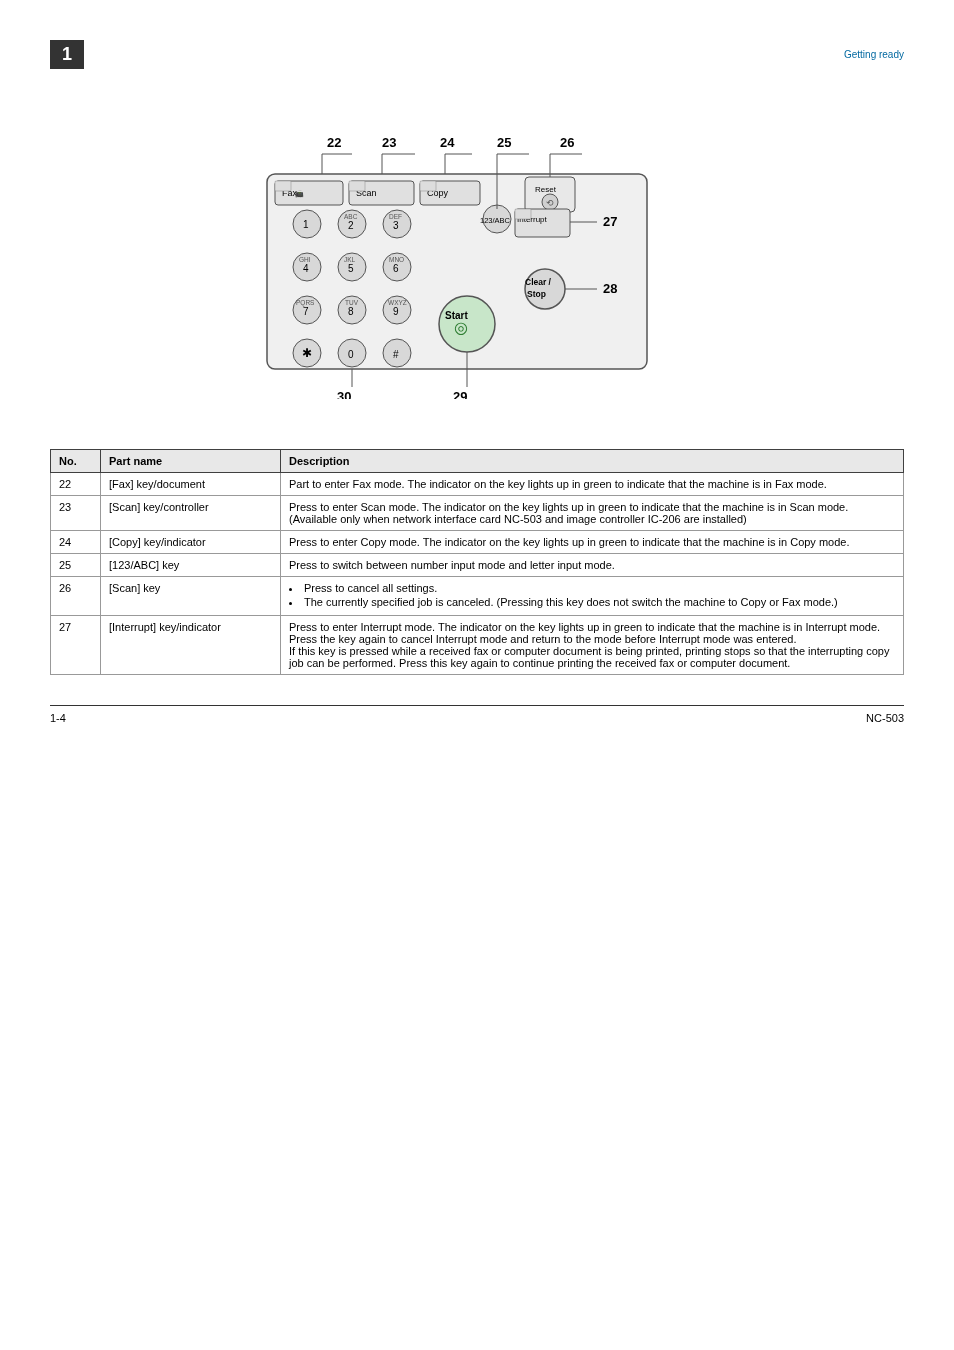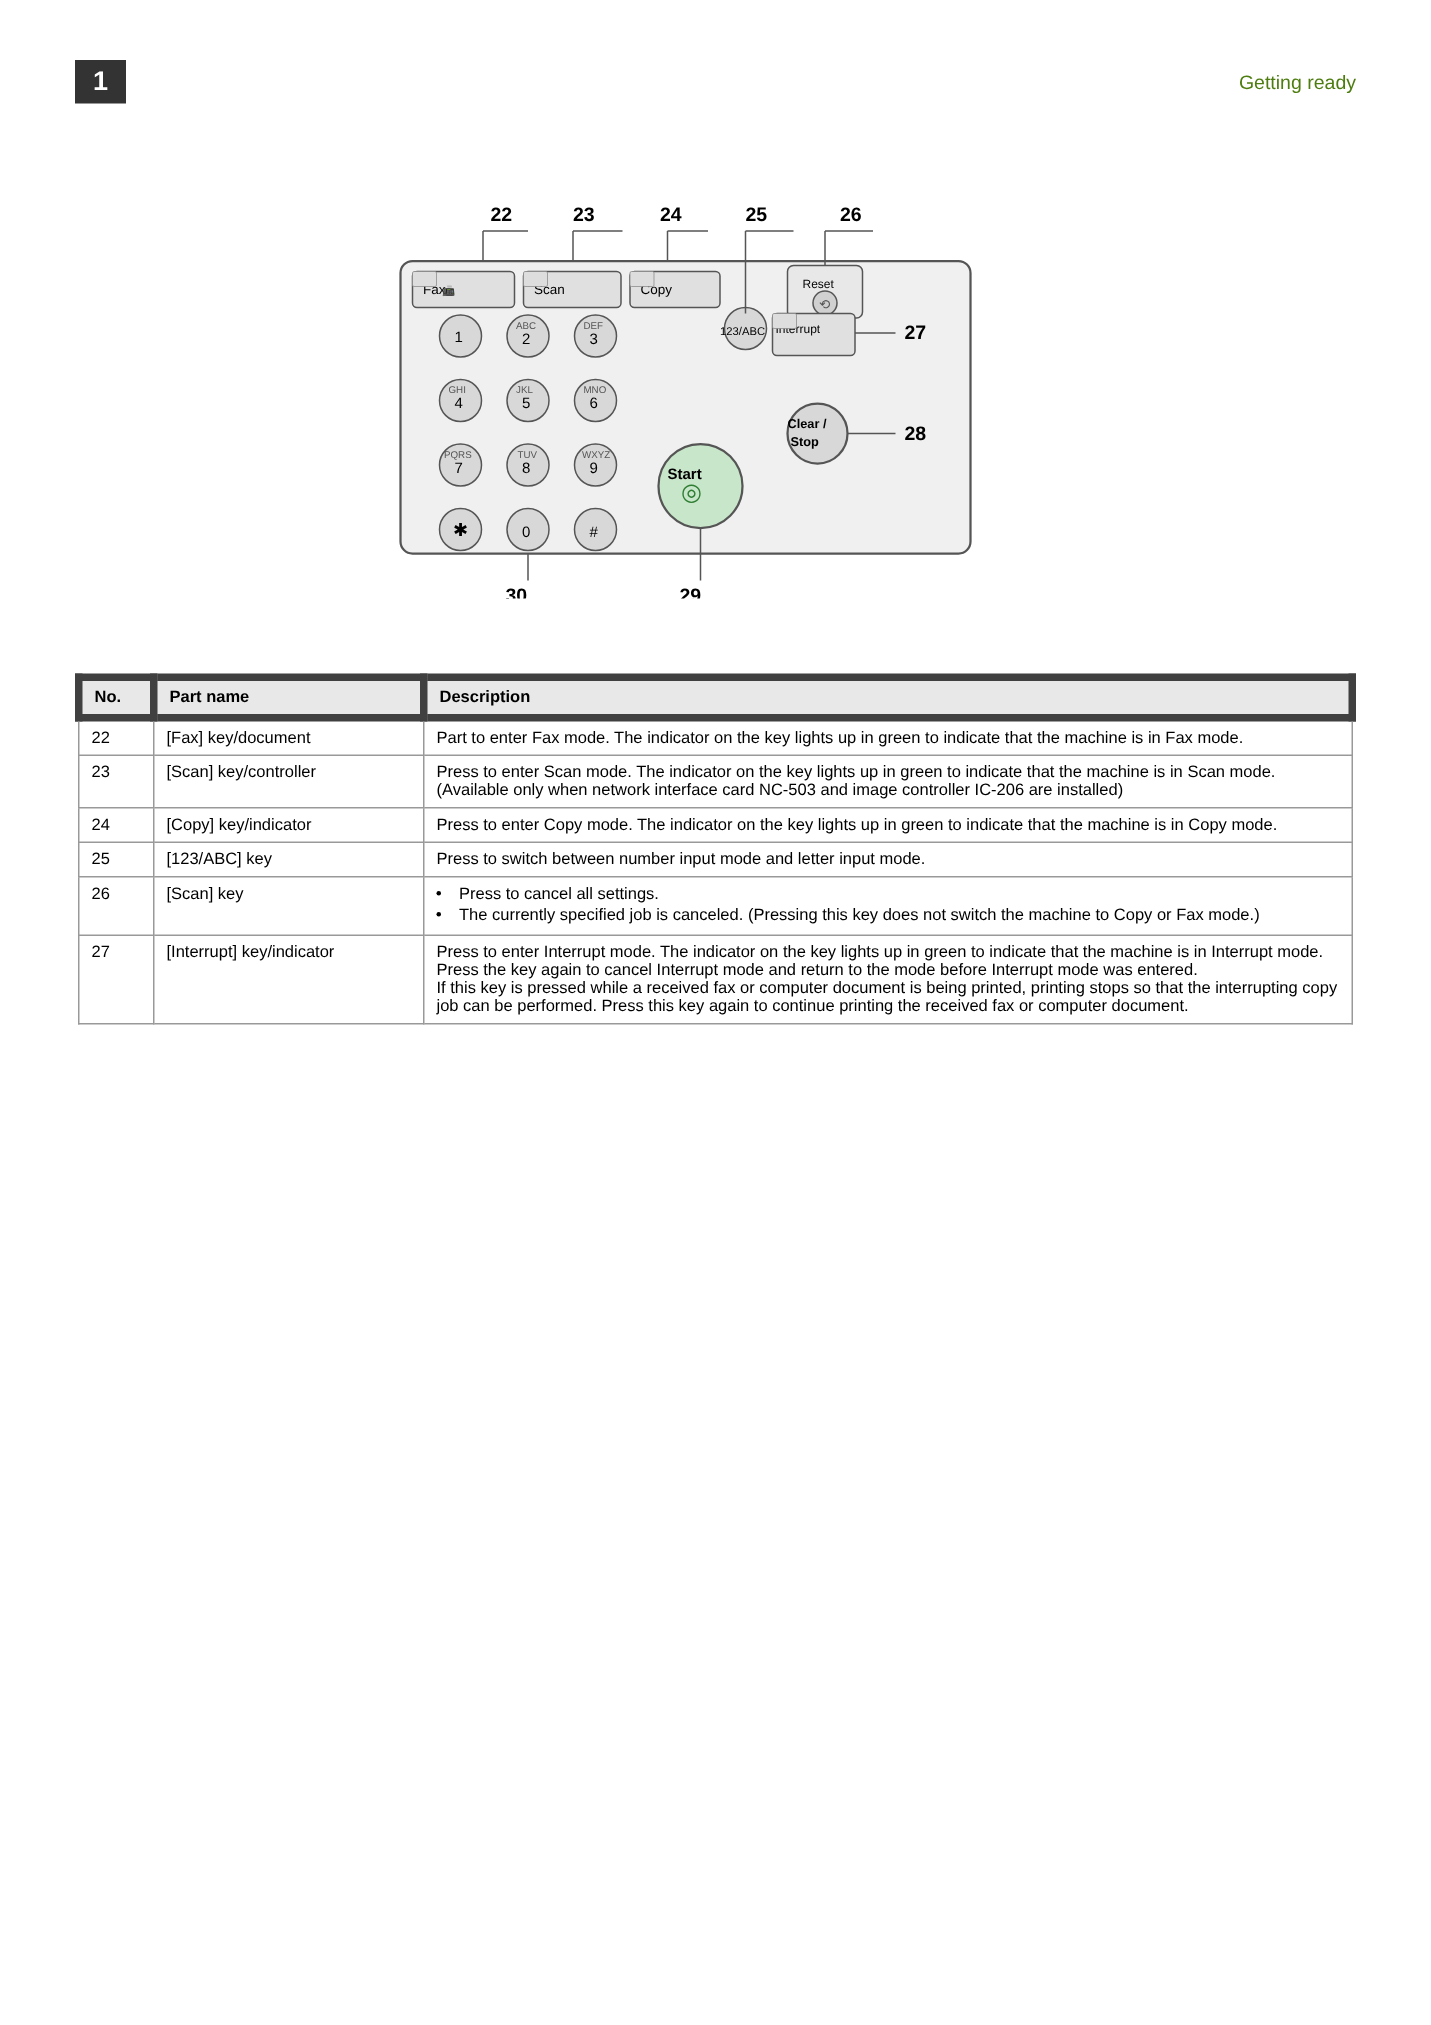--- a/index.html
+++ b/index.html
@@ -27,22 +27,22 @@
     }
     .header-num-box {
       background: #333;
       color: #fff;
       font-size: 18px;
       font-weight: bold;
       padding: 4px 12px;
       margin-right: 20px;
     }
     .header-title {
-      font-size: 13px;
-      color: #4d7c0f;
+      font-size: 10px;
+      color: #0369a1;
       margin-left: auto;
     }
 
     
     .diagram-area {
       position: relative;
       width: 100%;
       height: 330px;
       margin-bottom: 30px;
     }
@@ -56,21 +56,21 @@
     }
 
     
     .info-table {
       width: 100%;
       border-collapse: collapse;
       font-size: 11px;
     }
     .info-table th {
       background: #e8e8e8;
-      border: 5px solid #404040;
+      border: 1px solid #404040;
       padding: 5px 8px;
       text-align: left;
       font-weight: bold;
       font-size: 11px;
     }
     .info-table td {
       border: 1px solid #999;
       padding: 5px 8px;
       vertical-align: top;
     }
@@ -262,14 +262,18 @@
           </td>
         </tr>
         <tr>
           <td>27</td>
           <td>[Interrupt] key/indicator</td>
           <td>Press to enter Interrupt mode. The indicator on the key lights up in green to indicate that the machine is in Interrupt mode.<br>Press the key again to cancel Interrupt mode and return to the mode before Interrupt mode was entered.<br>If this key is pressed while a received fax or computer document is being printed, printing stops so that the interrupting copy job can be performed. Press this key again to continue printing the received fax or computer document.</td>
         </tr>
       </tbody>
   </table>
 
+  <div class="footer">
+    <span>1-4</span>
+    <span>NC-503</span>
+  </div>
 
 </div>
 
 </body></html>

